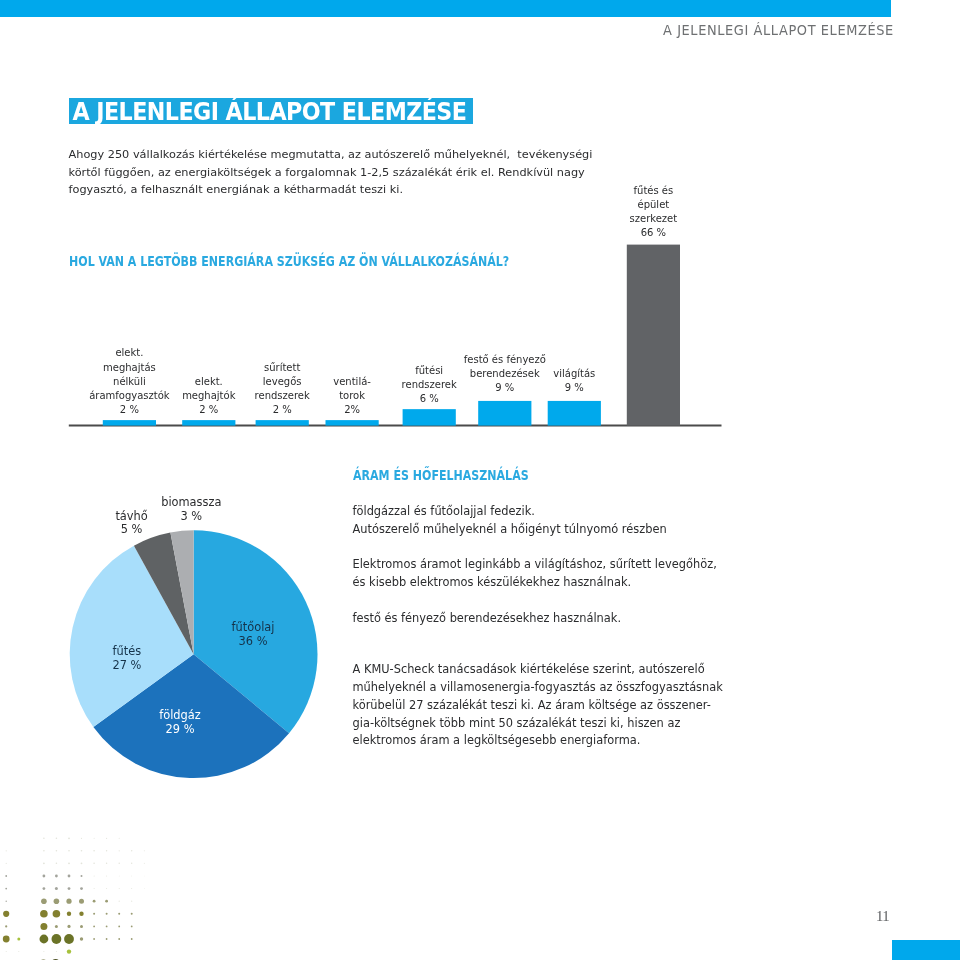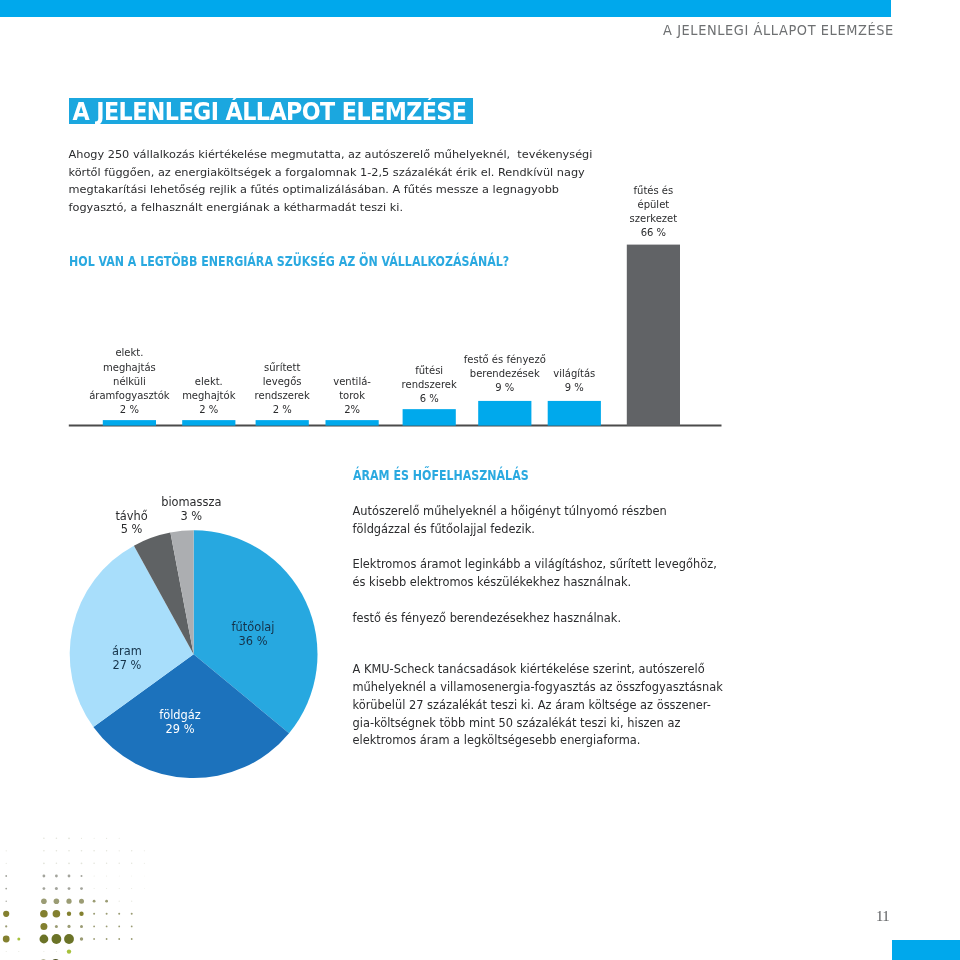--- a/index.html
+++ b/index.html
@@ -62,21 +62,21 @@
 
 <div class="abs" id="top-bar" style="background: rgb(0, 168, 236);"></div>
 <div class="abs" id="bottom-bar" style="background: rgb(0, 168, 236);"></div>
 
 <div class="abs" id="running-head" style="color: rgb(110, 112, 114);">A JELENLEGI ÁLLAPOT ELEMZÉSE</div>
 
 <div class="abs" id="title-banner" style="background: rgb(27, 167, 223);">
   <span>A JELENLEGI ÁLLAPOT ELEMZÉSE</span>
 </div>
 
-<div class="abs" id="intro"><div>Ahogy 250 vállalkozás kiértékelése megmutatta, az autószerelő műhelyeknél,  tevékenységi</div><div>körtől függően, az energiaköltségek a forgalomnak 1-2,5 százalékát érik el. Rendkívül nagy</div><div>megtakarítási lehetőség rejlik a fűtés optimalizálásában. A fűtés messze a legnagyobb</div><div>fogyasztó, a felhasznált energiának a kétharmadát teszi ki.</div></div>
+<div class="abs" id="intro"><div>Ahogy 250 vállalkozás kiértékelése megmutatta, az autószerelő műhelyeknél,  tevékenységi</div><div>körtől függően, az energiaköltségek a forgalomnak 1-2,5 százalékát érik el. Rendkívül nagy</div><div>fogyasztó, a felhasznált energiának a kétharmadát teszi ki.</div></div>
 
 <div class="abs sec-head" id="q-head" style="color: rgb(42, 169, 224);">HOL VAN A LEGTÖBB ENERGIÁRA SZÜKSÉG AZ ÖN VÁLLALKOZÁSÁNÁL?</div>
 
 <svg class="abs" id="barchart" viewBox="0 0 960 960" width="960" height="960">
     <line x1="68.8" y1="425.6" x2="721.5" y2="425.6" stroke="#4b4b4b" stroke-width="2"></line>
     <rect x="102.8" y="420.1151515151515" width="53.2" height="5.484848484848484" fill="#00a9ec"></rect>
     <rect x="182.2" y="420.1151515151515" width="53.2" height="5.484848484848484" fill="#00a9ec"></rect>
     <rect x="255.6" y="420.1151515151515" width="53.2" height="5.484848484848484" fill="#00a9ec"></rect>
     <rect x="325.5" y="420.1151515151515" width="53.2" height="5.484848484848484" fill="#00a9ec"></rect>
     <rect x="402.6" y="409.1454545454546" width="53.2" height="16.454545454545453" fill="#00a9ec"></rect>
@@ -98,30 +98,30 @@
 <svg class="abs" id="piechart" style="left:0;top:0;width:960px;height:960px;" viewBox="0 0 960 960">
     <path d="M 193.6 654.2 L 193.6 530.3000000000001 A 123.9 123.9 0 0 1 289.0665907799203 733.1768323298627 Z" fill="#27a8e0"></path>
     <path d="M 193.6 654.2 L 289.0665907799203 733.1768323298627 A 123.9 123.9 0 0 1 93.36279439694401 727.0265927590375 Z" fill="#1c72bc"></path>
     <path d="M 193.6 654.2 L 93.36279439694401 727.0265927590375 A 123.9 123.9 0 0 1 133.9107197787974 545.6256023425653 Z" fill="#a8defb"></path>
     <path d="M 193.6 654.2 L 133.9107197787974 545.6256023425653 A 123.9 123.9 0 0 1 170.3834551228286 532.4946096347155 Z" fill="#5f6264"></path>
     <path d="M 193.6 654.2 L 170.3834551228286 532.4946096347155 A 123.9 123.9 0 0 1 193.59999999999997 530.3000000000001 Z" fill="#acaeb1"></path>
   </svg>
 <div id="pie-labels">
     <div class="pie-label pl-dark" style="left: 173px; width: 160px; top: 620.9px;"><div>fűtőolaj</div><div>36 %</div></div>
     <div class="pie-label pl-white" style="left: 100px; width: 160px; top: 708.8px;"><div>földgáz</div><div>29 %</div></div>
-    <div class="pie-label pl-dark" style="left: 46.9px; width: 160px; top: 644.8px;"><div>áram</div><div>27 %</div></div>
+    <div class="pie-label pl-dark" style="left: 46.9px; width: 160px; top: 644.8px;"><div>fűtés</div><div>27 %</div></div>
     <div class="pie-label pl-out" style="left: 51.6px; width: 160px; top: 509.7px;"><div>távhő</div><div>5 %</div></div>
     <div class="pie-label pl-out" style="left: 111.3px; width: 160px; top: 496px;"><div>biomassza</div><div>3 %</div></div>
   </div>
 
 <div class="abs sec-head" id="aram-head" style="color: rgb(42, 169, 224);">ÁRAM ÉS HŐFELHASZNÁLÁS</div>
 <div id="paragraphs">
     <div class="abs body-par" style="top: 502.8px;">
+      <div>földgázzal és fűtőolajjal fedezik.</div>
       <div>Autószerelő műhelyeknél a hőigényt túlnyomó részben</div>
-      <div>földgázzal és fűtőolajjal fedezik.</div>
     </div>
     <div class="abs body-par" style="top: 556.2px;">
       <div>Elektromos áramot leginkább a világításhoz, sűrített levegőhöz,</div>
       <div>és kisebb elektromos készülékekhez használnak.</div>
     </div>
     <div class="abs body-par" style="top: 609.6px;">
       <div>festő és fényező berendezésekhez használnak.</div>
     </div>
     <div class="abs body-par" style="top: 661.4px;">
       <div>A KMU-Scheck tanácsadások kiértékelése szerint, autószerelő</div>

